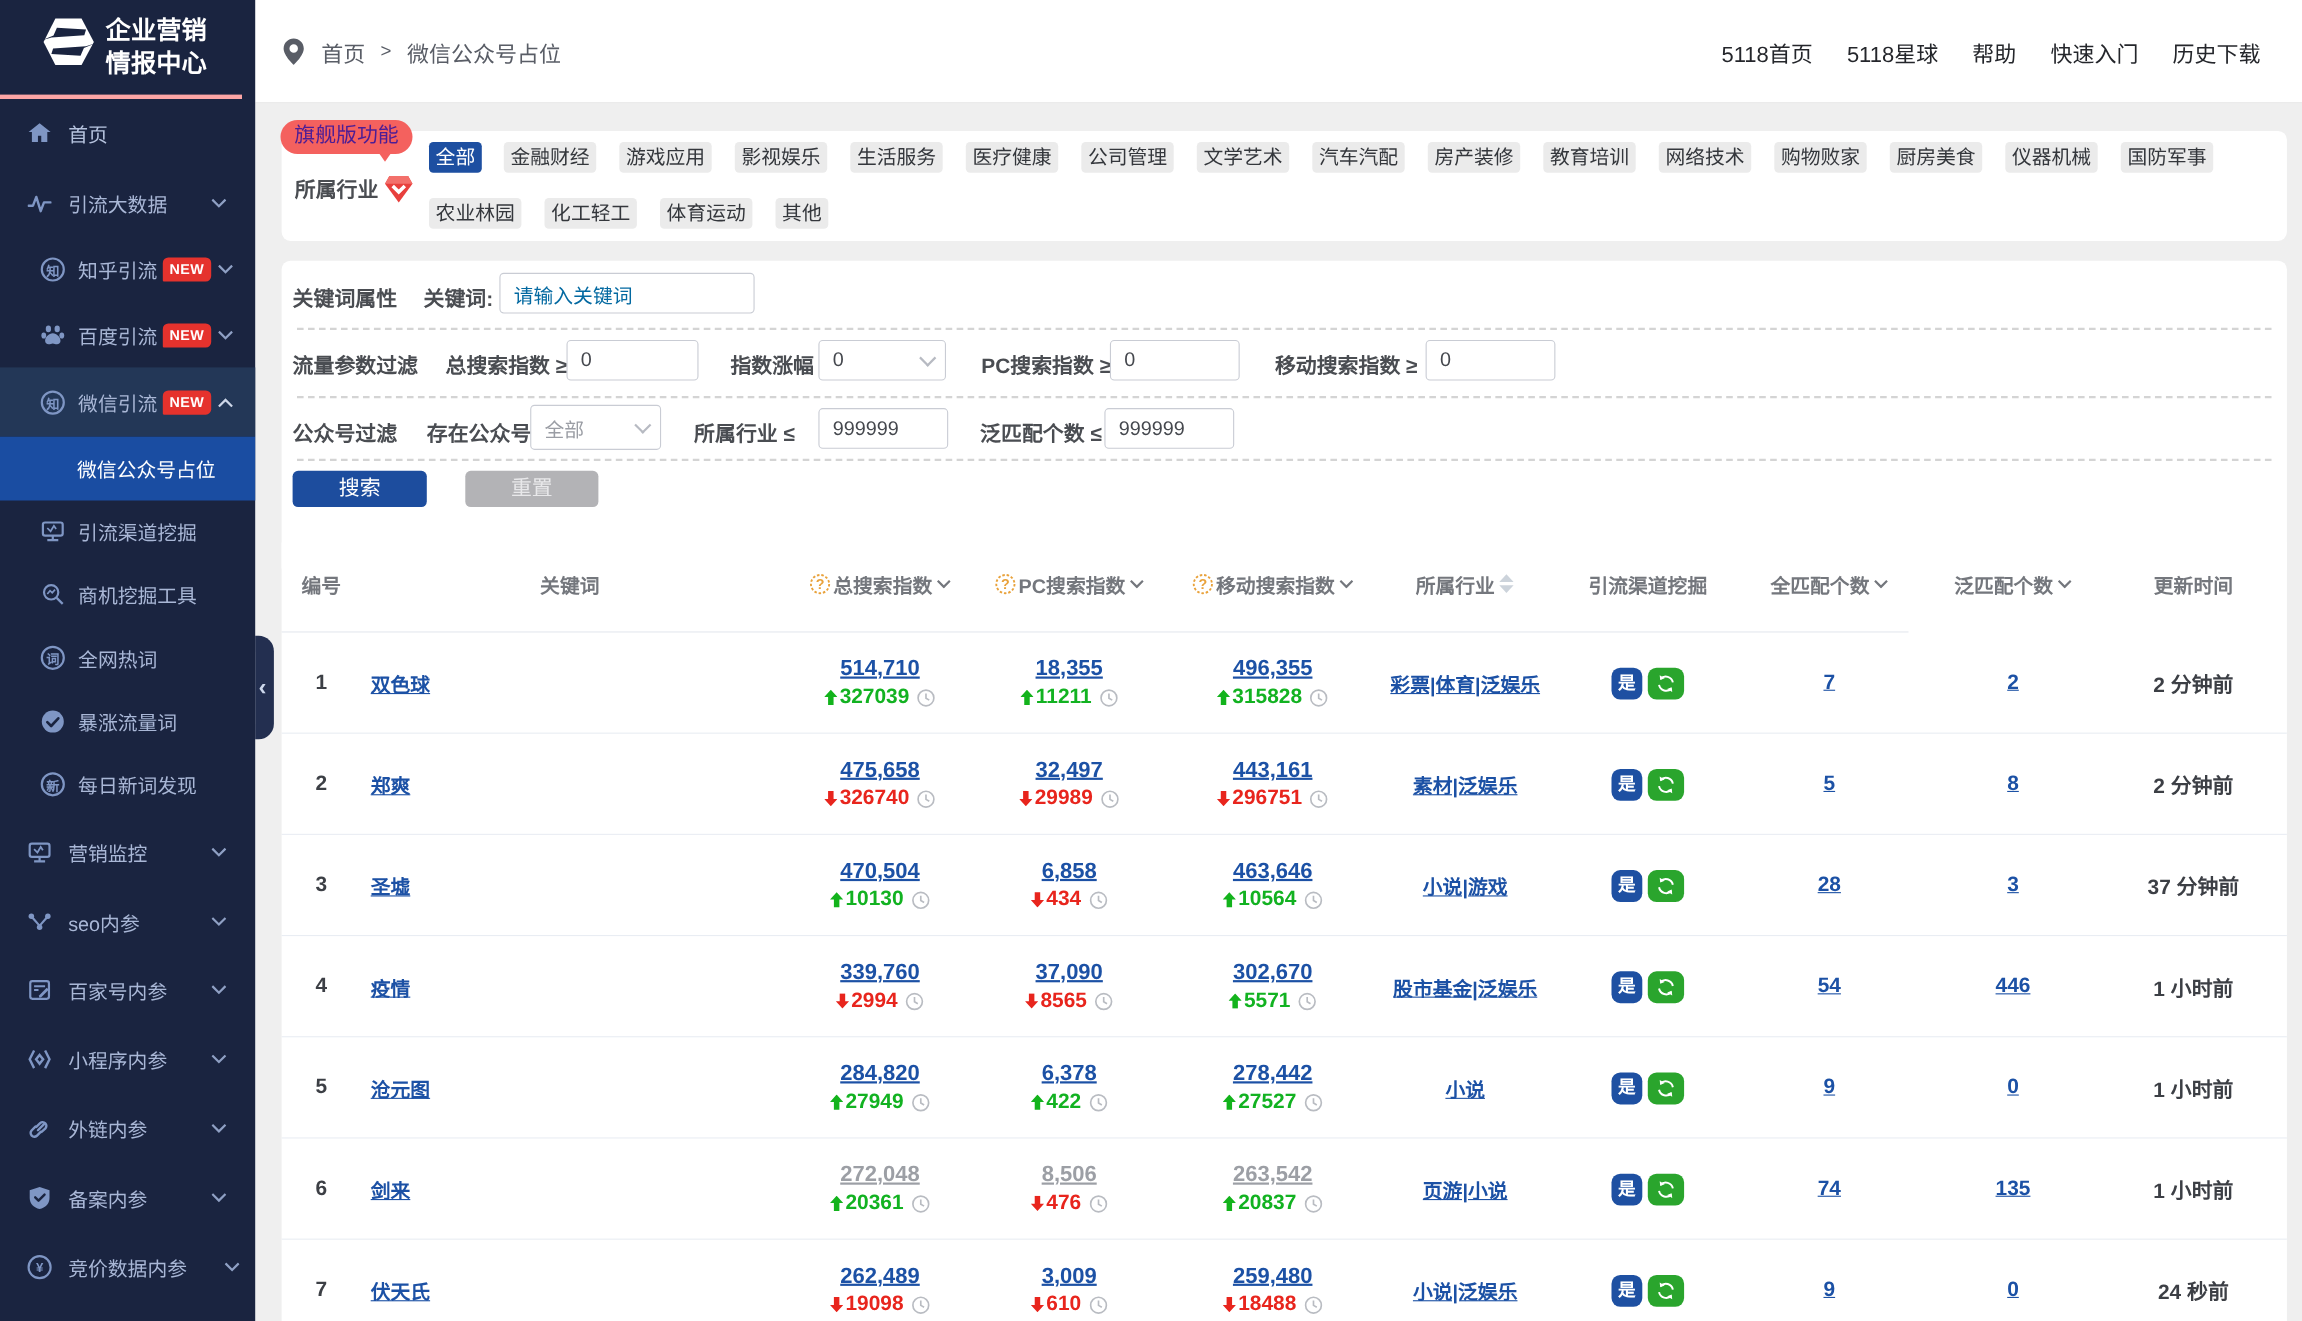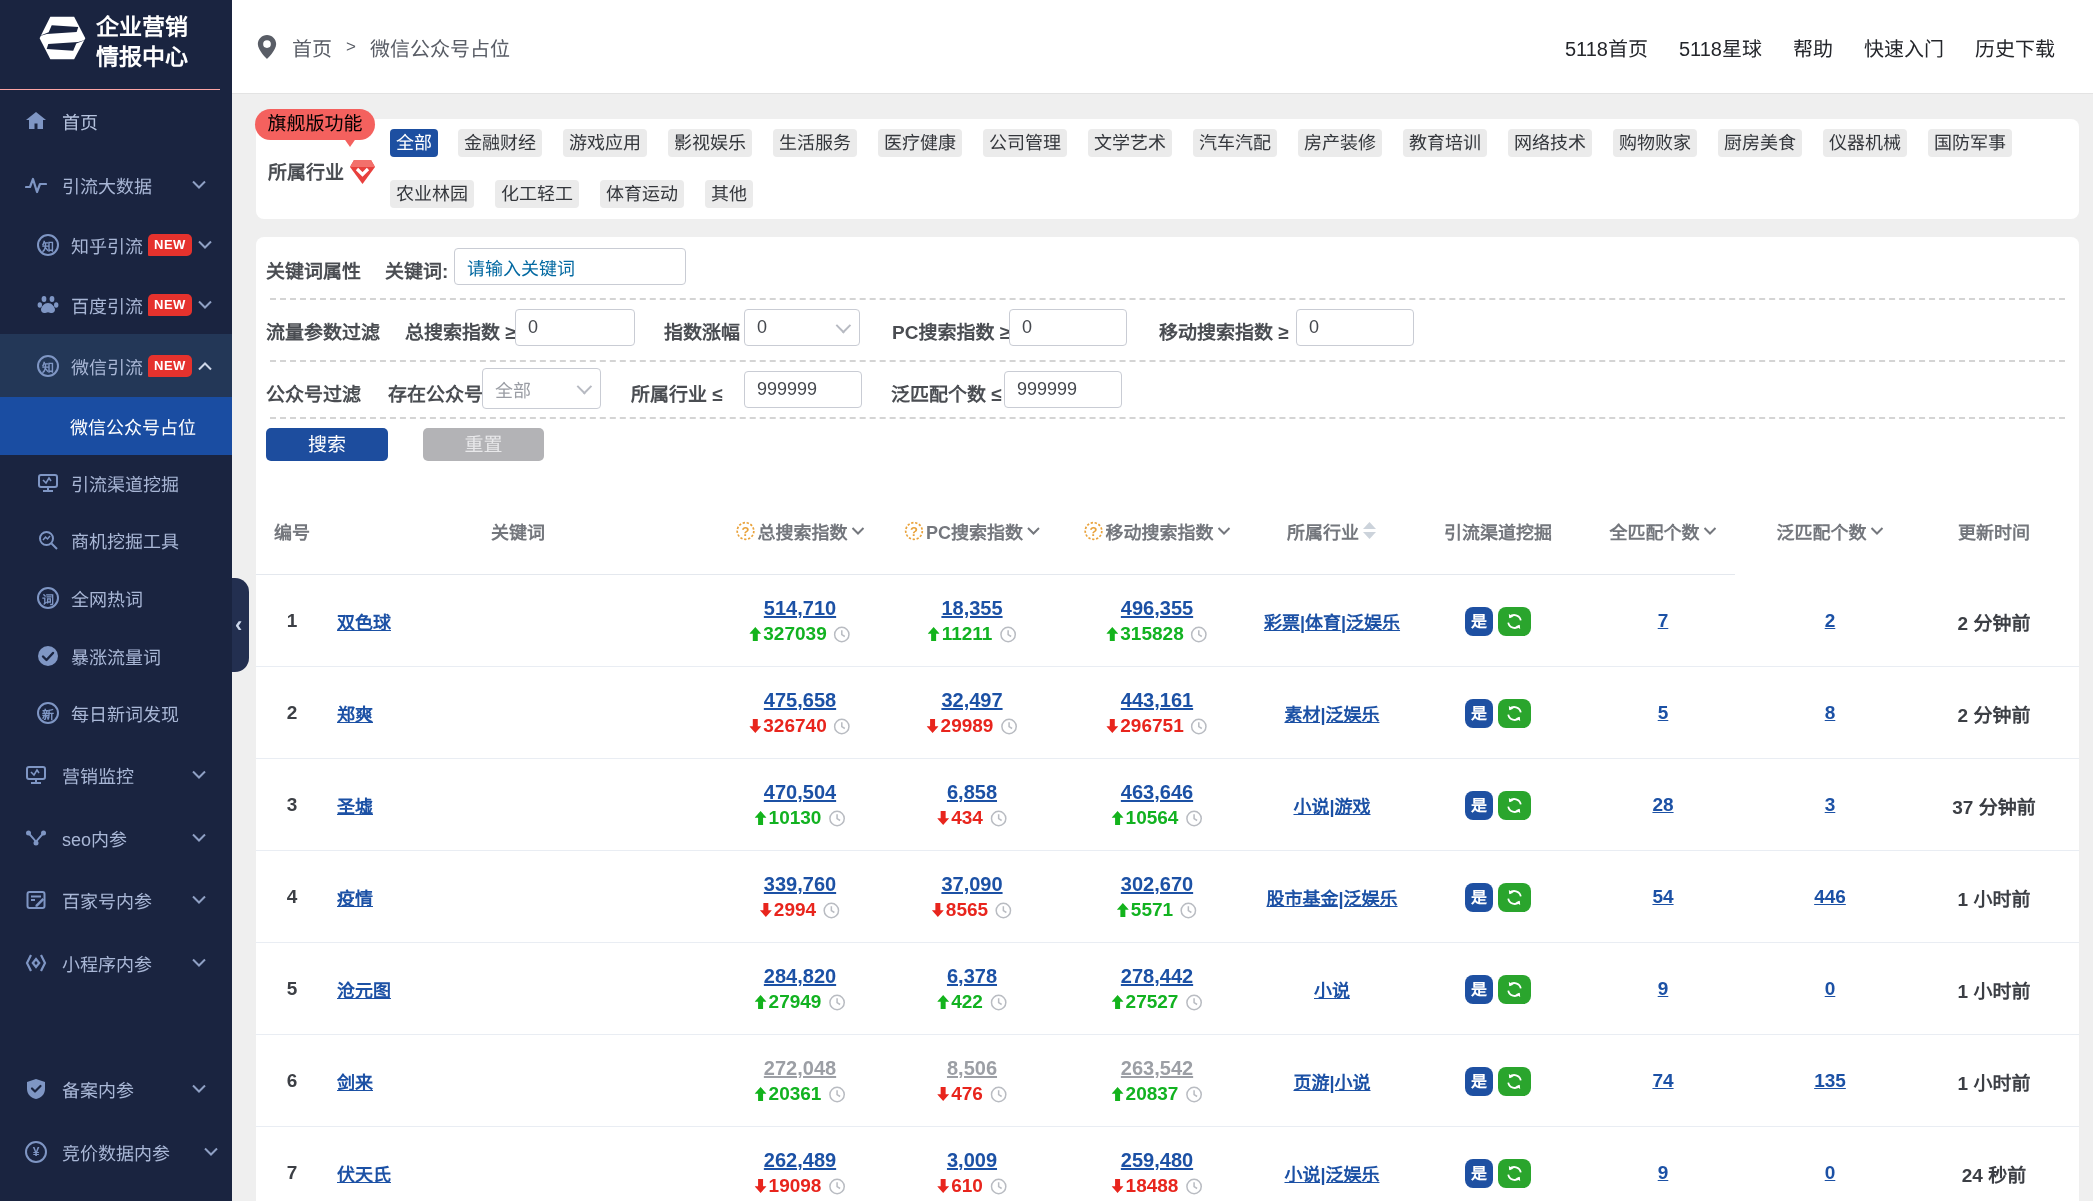--- a/index.html
+++ b/index.html
@@ -1,21 +1,21 @@
 <!DOCTYPE html>
 <html lang="zh-CN"><head>
 <meta charset="utf-8">
 <style>
   * { margin:0; padding:0; box-sizing:border-box; }
   html,body { width:2093px; height:1201px; overflow:hidden; }
   body { position:relative; background:#efefef; font-family:"Liberation Sans", sans-serif; color:#333; }
 
   
   #sidebar { position:absolute; left:0; top:0; width:232px; height:1201px; background:#1a2440; z-index:5; }
-  #logo { position:absolute; left:0; top:0; width:220px; height:90px; border-bottom:1px solid #fca5a5; }
+  #logo { position:absolute; left:0; top:0; width:220px; height:90px; border-bottom:4px solid #fca5a5; }
   #logo svg { position:absolute; left:34px; top:13px; }
   #logo .lt { position:absolute; left:96px; top:12px; color:#fff; font-size:23px; font-weight:bold; line-height:30px; }
   .mi { position:absolute; left:0; width:232px; color:#a9b7d6; font-size:18px; }
   .mi .txt { position:absolute; left:62px; top:50%; transform:translateY(-50%); white-space:nowrap; }
   .mi.sub .txt { left:71px; }
   .mi .ico { position:absolute; left:25px; top:50%; transform:translateY(-50%); width:22px; height:22px; }
   .mi.sub .ico { left:37px; }
   .mi .chev { position:absolute; right:26px; top:50%; transform:translateY(-50%); }
   .cico { display:flex; align-items:center; justify-content:center; width:22px; height:22px; border-radius:50%; border:2px solid #7f96c4; color:#7f96c4; font-size:12px; font-weight:bold; }
   .new { position:absolute; left:148px; top:50%; transform:translateY(-50%); background:#e5322d; color:#fff; font-size:13px; font-weight:bold; padding:3px 6px 4px; border-radius:5px 5px 5px 1px; letter-spacing:0.5px;}
@@ -30,21 +30,21 @@
   #crumb { position:absolute; left:24px; top:0; height:94px; display:flex; align-items:center; color:#595d66; font-size:20px; gap:14px; }
   #toplinks { position:absolute; right:38px; top:0; height:94px; display:flex; align-items:center; gap:31px; color:#24262b; font-size:20px; }
 
   
   .panel { position:absolute; left:256px; width:1823px; background:#fff; border-radius:8px; }
   #p1 { top:119px; height:100px; }
   #p2 { top:237px; height:287px; }
   #p3 { top:486px; height:760px; }
 
   
-  #flagbadge { position:absolute; left:-1px; top:-10px; width:120px; height:31px; background:#f4615e; border-radius:16px; color:#000000; font-size:19px; text-align:center; line-height:30px; }
+  #flagbadge { position:absolute; left:-1px; top:-10px; width:120px; height:31px; background:#f4615e; border-radius:16px; color:#4c1d95; font-size:19px; text-align:center; line-height:30px; }
   #flagbadge:after { content:""; position:absolute; left:88px; top:28px; border:10px solid transparent; border-top-color:#f4615e; border-right-width:7px; border-left-width:7px; }
   #indlabel { position:absolute; left:12px; top:38px; color:#4a4d52; font-size:19px; font-weight:bold; }
   .tag { position:absolute; height:28px; background:#ebebeb; border-radius:4px; color:#34373c; font-size:18px; line-height:28px; padding:0 6px; white-space:nowrap; }
   .tag.act { background:#1d4fa1; color:#fff; }
 
   
   .flabel { position:absolute; color:#4a4d52; font-size:19px; font-weight:bold; white-space:nowrap; }
   .fl2 { color:#4a4d52; font-size:19px; font-weight:bold; white-space:nowrap; position:absolute; }
   .inp { position:absolute; border:1px solid #c9ccd4; border-radius:4px; background:#fff; font-size:18px; color:#45484e; padding-left:12px; display:flex; align-items:center; }
   .inp.ph { color:#0369a1; }
@@ -218,20 +218,33 @@
       </svg>
   </div>
   <div class="mi" style="top:934px; height:58px;">
     <svg class="ico" viewBox="0 0 22 22">
         <g fill="none" stroke="#7f96c4" stroke-width="2.2">
           <path d="M6 3L2 11l4 8M16 3l4 8-4 8"></path>
           <path d="M11 7l3.2 4-3.2 4-3.2-4z"></path>
         </g>
       </svg>
     <span class="txt">小程序内参</span>
+    <svg class="chev" width="14" height="9" viewBox="0 0 14 9">
+        <path d="M1 1l6 6 6-6" fill="none" stroke="#8fa0c4" stroke-width="2"></path>
+      </svg>
+  </div>
+  <div class="mi" style="top:997px; height:58px;">
+    <svg class="ico" viewBox="0 0 22 22">
+        <g fill="none" stroke="#7f96c4" stroke-width="2.2" stroke-linecap="round">
+          <path d="M9.5 12.5l6-6"></path>
+          <path d="M8 9.5L11.5 6a3.4 3.4 0 0 1 4.8 4.8L12.8 14"></path>
+          <path d="M13.5 12.5L10 16a3.4 3.4 0 0 1-4.8-4.8L8.7 7.7" transform="translate(-1.5,1.5)"></path>
+        </g>
+      </svg>
+    <span class="txt">外链内参</span>
     <svg class="chev" width="14" height="9" viewBox="0 0 14 9">
         <path d="M1 1l6 6 6-6" fill="none" stroke="#8fa0c4" stroke-width="2"></path>
       </svg>
   </div>
   <div class="mi" style="top:1060px; height:58px;">
     <svg class="ico" viewBox="0 0 22 22">
         <path d="M11 1l9 3v7c0 5.2-3.8 8.8-9 10-5.2-1.2-9-4.8-9-10V4z" fill="#7f96c4"></path>
         <path d="M7 10.5l3 3 5.5-5.5" fill="none" stroke="#1a2440" stroke-width="2.2" stroke-linecap="round" stroke-linejoin="round"></path>
       </svg>
     <span class="txt">备案内参</span>

